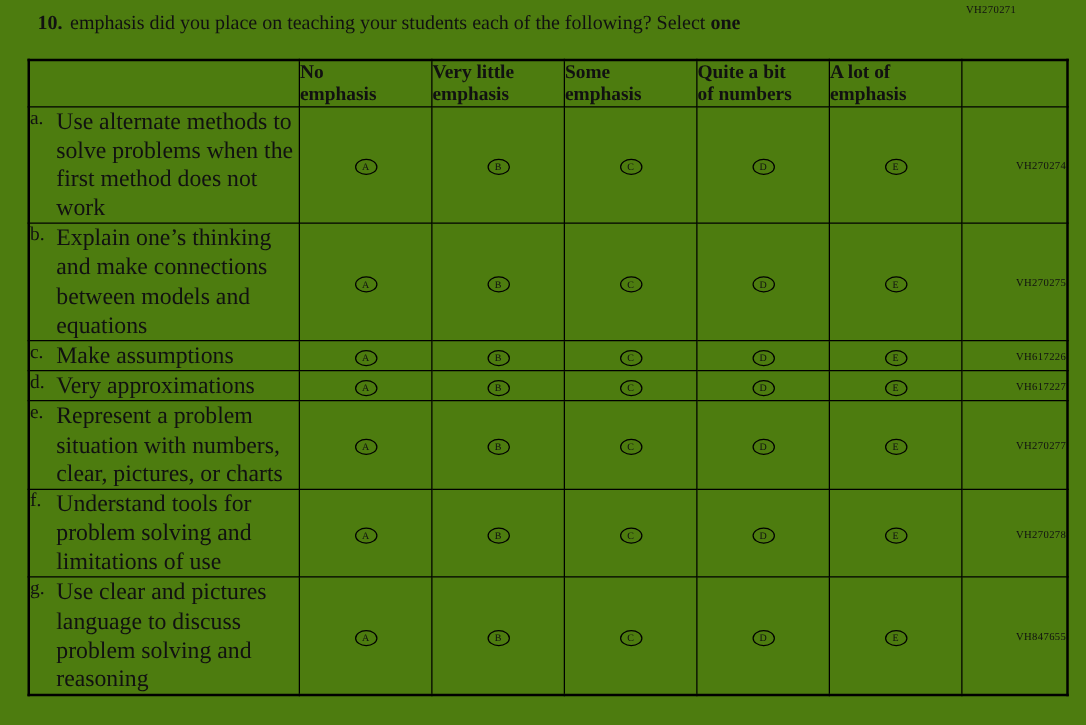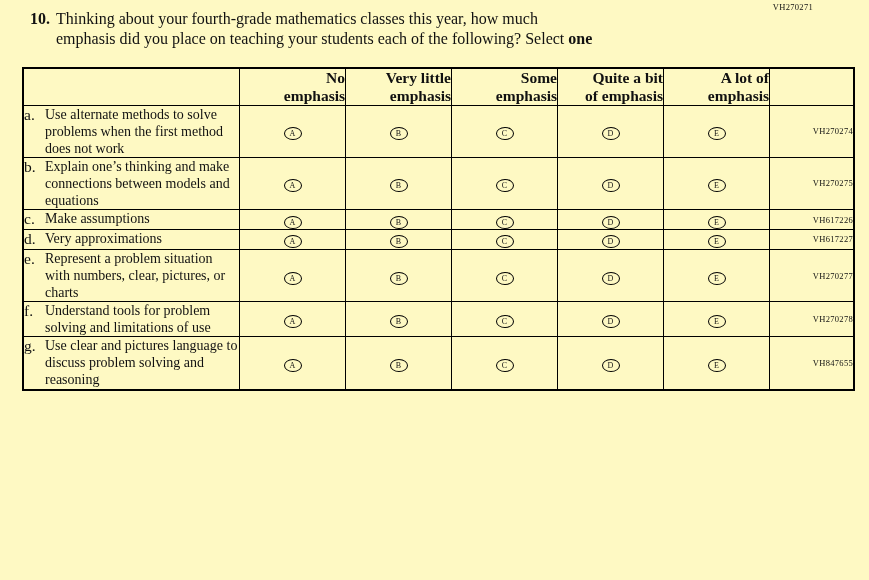--- a/index.html
+++ b/index.html
@@ -6,21 +6,21 @@
     margin: 0;
     padding: 0;
     background: #ffffff;
     font-family: "Liberation Serif", "DejaVu Serif", serif;
     color: #111111;
   }
   .page {
     position: relative;
     width: 869px;
     height: 580px;
-    background: #fef9c3;
+    background: #4d7c0f;
     overflow: hidden;
   }
   .top-code {
     position: absolute;
     top: 2px;
     right: 56px;
     font-size: 8.5px;
     letter-spacing: 0.3px;
   }
   .question {
@@ -50,38 +50,38 @@
     border: 1px solid #000;
     padding: 0;
   }
   th.label-col   { width: 215px; }
   th.opt-col     { width: 105px; }
   th.code-col    { width: 83px; }
   th.opt-col {
     font-weight: bold;
     font-size: 15.5px;
     line-height: 1.15;
-    text-align: right;
+    text-align: left;
     vertical-align: middle;
     padding: 6px 2px;
   }
   td.label-cell {
     vertical-align: top;
     padding: 2px 4px 2px 6px;
   }
   .label-inner { display: flex; }
   .row-letter {
     flex: 0 0 21px;
     width: 21px;
     font-size: 15.5px;
     line-height: 1.22;
   }
   .row-text {
     flex: 1;
-    font-size: 14px;
+    font-size: 19px;
     line-height: 1.22;
   }
   td.opt-cell {
     text-align: center;
     vertical-align: middle;
   }
   .circle {
     display: inline-block;
     width: 16px;
     height: 11px;
@@ -104,21 +104,20 @@
 </head>
 <body>
 
 <div class="page">
 
   <div class="top-code">VH270271</div>
 
   <div class="question">
     <div class="qnum">10.</div>
     <div class="qtext">
-      <div class="qline"><span>Thinking about your fourth-grade mathematics classes this year, how much</span></div>
       <div class="qline"><span>emphasis did you place on teaching your students each of the following? Select </span><span class="bold">one</span></div>
     </div>
   </div>
 
   <table class="grid">
     <thead>
       <tr id="header-row">
           <th class="label-col"></th>
           <th class="opt-col">
             <div>No</div>
@@ -127,21 +126,21 @@
           <th class="opt-col">
             <div>Very little</div>
             <div>emphasis</div>
           </th>
           <th class="opt-col">
             <div>Some</div>
             <div>emphasis</div>
           </th>
           <th class="opt-col">
             <div>Quite a bit</div>
-            <div>of emphasis</div>
+            <div>of numbers</div>
           </th>
           <th class="opt-col">
             <div>A lot of</div>
             <div>emphasis</div>
           </th>
           <th class="code-col"></th>
         </tr>
     </thead>
     <tbody id="rows">
         <tr>

